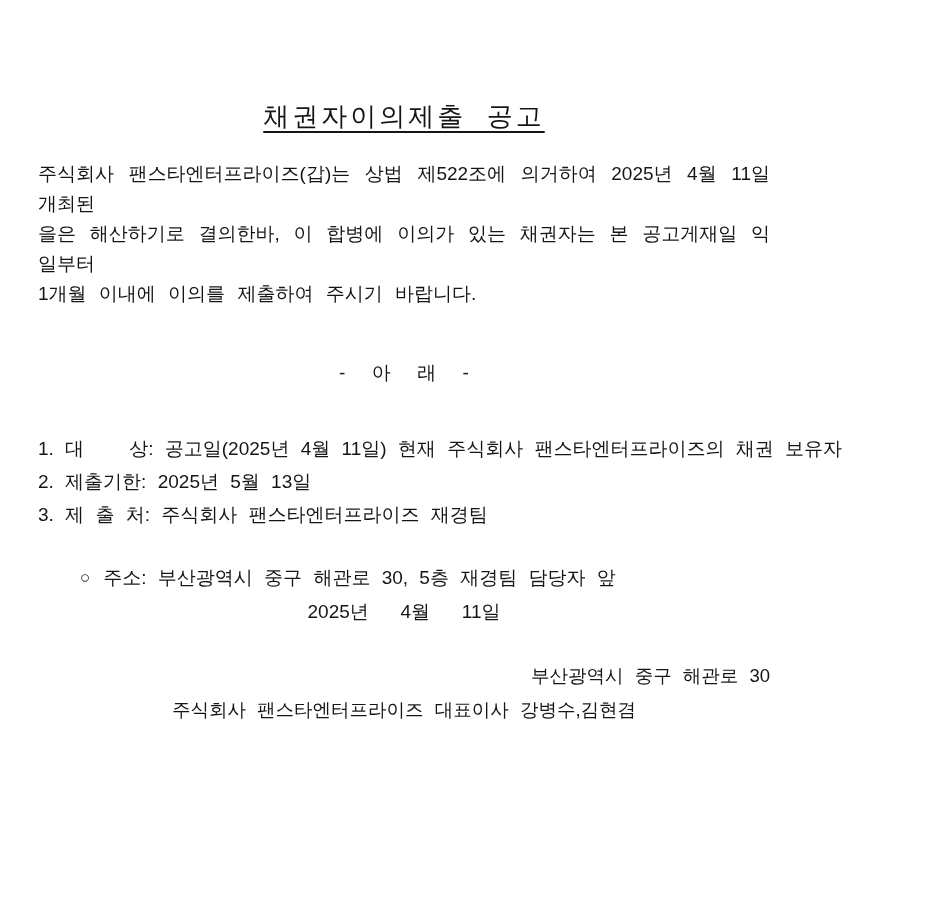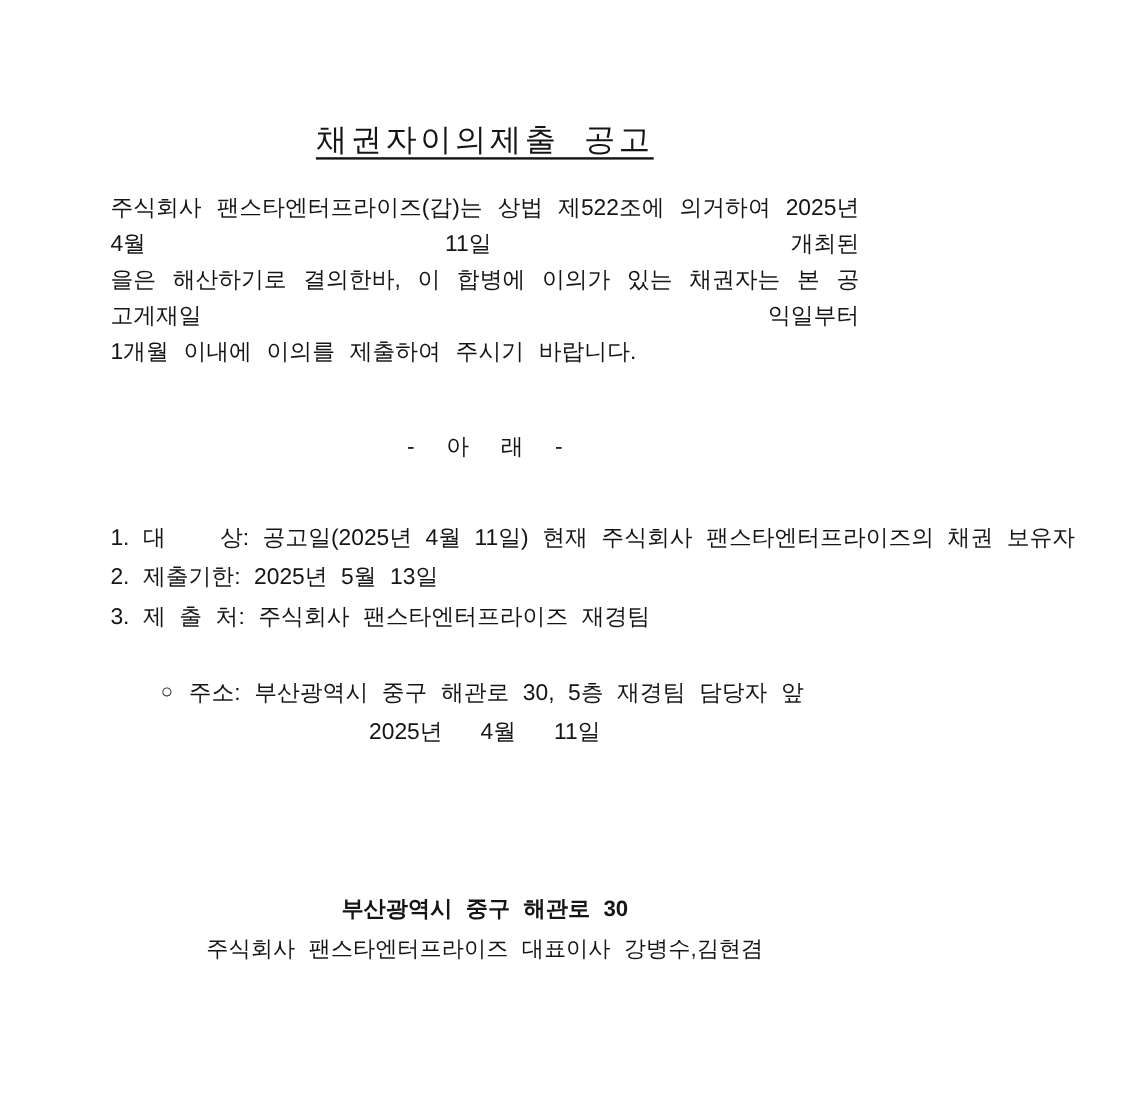--- a/index.html
+++ b/index.html
@@ -11,21 +11,21 @@
     width: 950px;
     height: 916px;
     overflow: hidden;
     color: #151515;
     font-family: "Liberation Sans", "DejaVu Sans", sans-serif;
   }
   .doc {
     box-sizing: border-box;
     width: 808px;
     height: 916px;
-    padding: 0 92px;
+    padding: 0 38px;
   }
   .title-wrap {
     padding-top: 99px;
     text-align: center;
   }
   .title-text {
     font-size: 26px;
     font-weight: 500;
     letter-spacing: 3px;
     white-space: pre;
@@ -77,26 +77,25 @@
     font-size: 17px;
     transform: translateY(-1px);
   }
   .date-line {
     text-align: center;
     font-size: 19px;
     line-height: 30px;
     white-space: pre;
   }
   .footer-address {
-    margin-top: 116px;
-    text-align: center;
+    margin-top: 34px;
+    text-align: right;
     font-size: 18.5px;
     line-height: 30px;
     word-spacing: 6px;
-    font-weight: bold;
   }
   .footer-signature {
     margin-top: 4px;
     text-align: center;
     font-size: 18.5px;
     line-height: 30px;
     word-spacing: 6px;
   }
 </style>
 </head>

